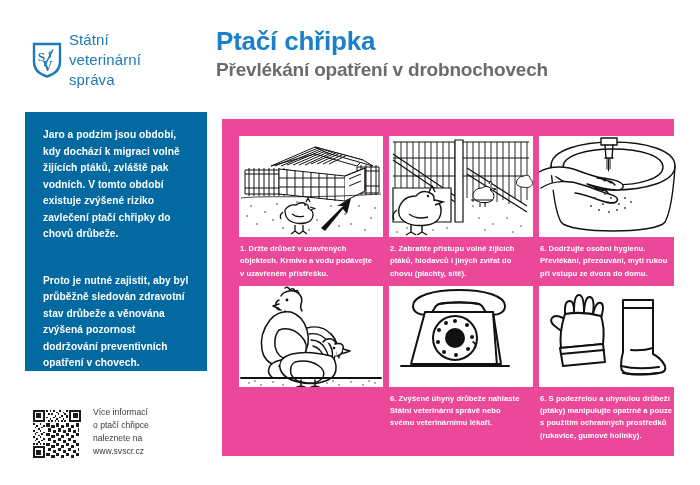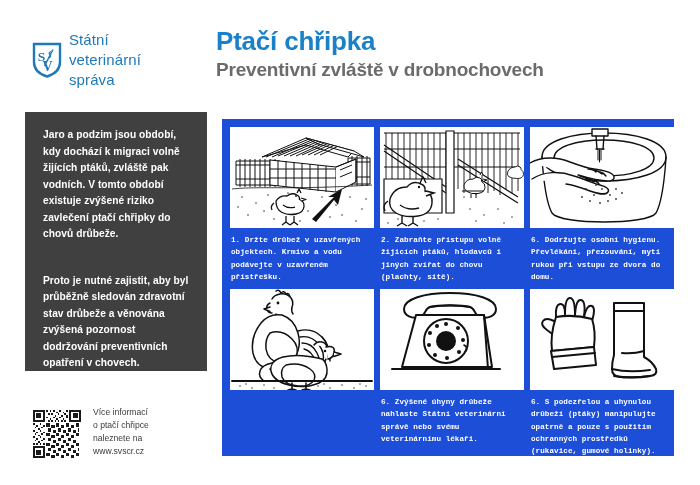--- a/index.html
+++ b/index.html
@@ -19,41 +19,40 @@
   #logo-shield { width: 30px; height: 36px; flex: none; }
   #logo-text { font-size: 15px; font-weight: normal; line-height: 1.32; color: #1f79b8; letter-spacing: .1px; }
 
   #title-block { position: absolute; left: 216px; top: 27px; }
   #main-title { font-size: 26px; font-weight: bold; color: #1a81c8; letter-spacing: -.2px; line-height: 1.1; }
   #sub-title { font-size: 19px; font-weight: bold; color: #6b6b6b; letter-spacing: -.2px; line-height: 1.15; margin-top: 3px; }
 
   
   #intro-panel {
     position: absolute; left: 25px; top: 112px; width: 182px; height: 259px;
-    background: #404040; color: #ffffff;
+    background: #0369a1; color: #ffffff;
     padding: 15px 14px 0 18px;
   }
   .intro-para { font-size: 10.2px; font-weight: bold; line-height: 1.62; letter-spacing: .05px; }
   .intro-para + .intro-para { margin-top: 30px; }
 
   
   #footer { position: absolute; left: 33px; top: 406px; display: flex; gap: 12px; align-items: flex-end; }
   #qr { width: 48px; height: 48px; flex: none; }
   #footer-text { font-size: 8.6px; color: #3b3b3b; line-height: 1.52; }
 
   
   #panel-grid {
     position: absolute; left: 222px; top: 119px; width: 452px; height: 337px;
-    background: #1d4ed8;
-    padding: 5px;
+    background: #ec4899;
+    padding: 14px;
     display: grid;
     grid-template-columns: repeat(3, 1fr);
     grid-template-rows: 1fr 1fr;
     gap: 0px;
-    font-family: Liberation Mono, monospace;
   }
   .panel { padding: 3px; display: flex; flex-direction: column; }
   .panel-art {
     background: #ffffff; height: 101px; flex: none;
     display: flex; align-items: center; justify-content: center;
     overflow: hidden;
   }
   .panel-art svg { display: block; }
   .panel-caption {
     color: #ffffff; font-size: 7.6px; font-weight: bold;
@@ -77,21 +76,21 @@
     </span>
     <span id="logo-text">
       <div>Státní</div>
       <div>veterinární</div>
       <div>správa</div>
     </span>
   </div>
 
   <div id="title-block">
     <div id="main-title">Ptačí chřipka</div>
-    <div id="sub-title">Preventivní zvláště v drobnochovech</div>
+    <div id="sub-title">Převlékání opatření v drobnochovech</div>
   </div>
 
 </div>
 
 <div id="intro-panel">
   <div class="intro-para">Jaro a podzim jsou období, kdy dochází k migraci volně žijících ptáků, zvláště pak vodních. V tomto období existuje zvýšené riziko zavlečení ptačí chřipky do chovů drůbeže.</div>
   <div class="intro-para">Proto je nutné zajistit, aby byl průběžně sledován zdravotní stav drůbeže a věnována zvýšená pozornost dodržování preventivních opatření v chovech.</div>
 </div>
 
 <div id="footer">

